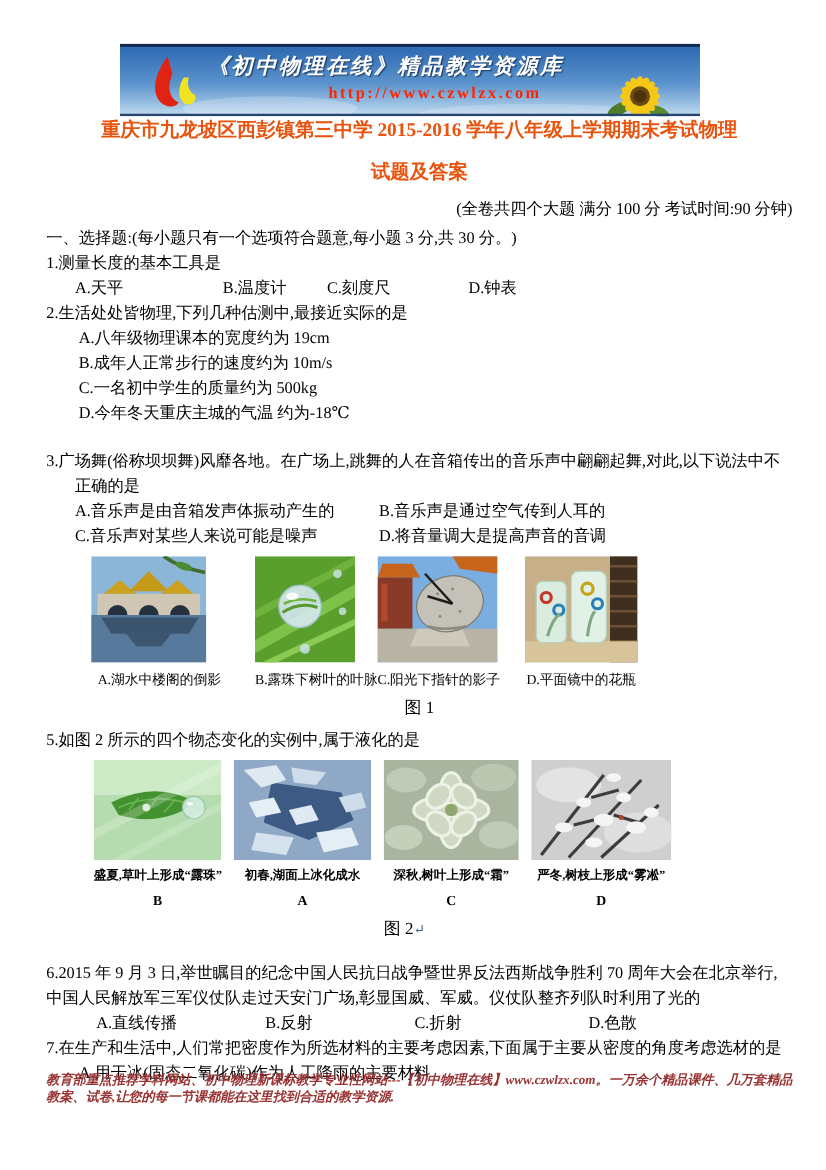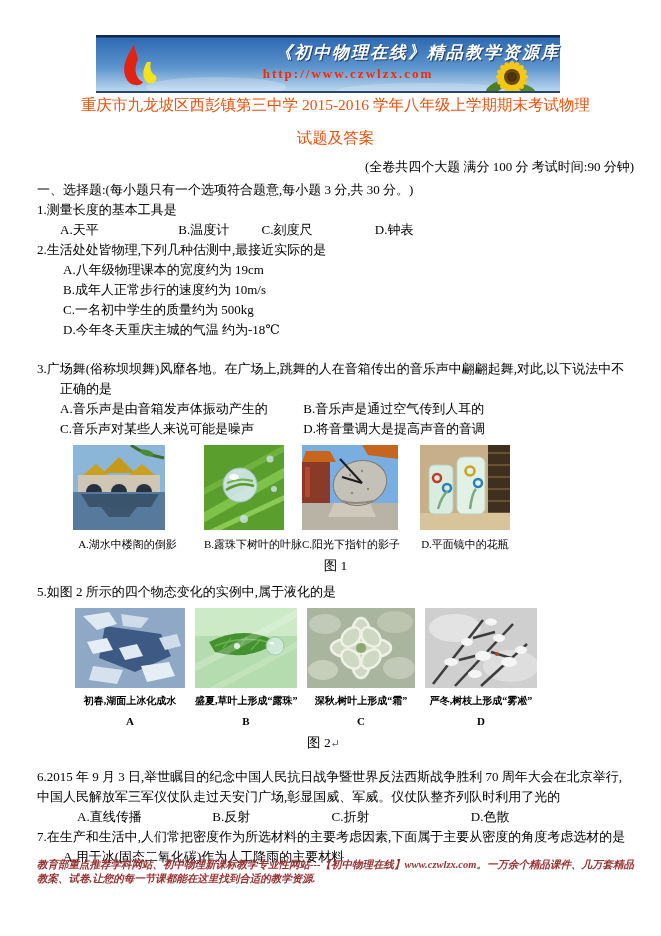--- a/index.html
+++ b/index.html
@@ -1,29 +1,29 @@
 <!DOCTYPE html>
 <html><head>
 <meta charset="utf-8">
 <style>
   html,body{margin:0;padding:0;background:#ffffff;}
   .page{position:relative;width:661px;height:936px;background:#ffffff;overflow:hidden;
         font-family:"Liberation Serif","DejaVu Serif",serif;color:#000;}
   
   .banner{position:absolute;left:96px;top:35px;width:464px;height:58px;}
   .banner svg{display:block;width:100%;height:100%;}
-  .banner-title{position:absolute;left:70px;right:0;top:6px;text-align:right;
+  .banner-title{position:absolute;left:70px;right:0;top:6px;text-align:left;
         color:#ffffff;font-weight:bold;font-size:17px;letter-spacing:2px;
         text-shadow:1px 1px 1px #1d3a60;font-style:italic;}
   .banner-url{position:absolute;left:60px;right:20px;top:31px;text-align:center;
         color:#ff2400;font-weight:bold;font-size:13px;letter-spacing:2px;
         font-family:Liberation Serif, serif;}
   
   .content{position:absolute;left:37px;top:96px;width:597px;font-size:13px;line-height:20px;}
-  .doc-title{color:#e8530e;font-weight:normal;font-size:15.5px;text-align:center;line-height:17px;}
+  .doc-title{color:#e8530e;font-weight:bold;font-size:15.5px;text-align:center;line-height:17px;}
   .doc-title .t2{margin-top:16px;}
   .exam-info{text-align:right;margin-top:11px;font-size:13px;}
   .sec-head{margin-top:3px;}
   .line{white-space:nowrap;}
   .opts{white-space:nowrap;}
   .opts .o{display:inline-block;}
   .ind23{padding-left:23px;}
   .ind26{padding-left:26px;}
   .ind40{padding-left:40px;}
   .hang{padding-left:23px;text-indent:-23px;margin-top:19px;}
@@ -197,50 +197,50 @@
           <path d="M18 64 Q22 50 28 46 M50 64 Q52 48 56 44" stroke="#7ea87f" stroke-width="2.5" fill="none"></path>
         </svg>
         <div class="cap1">D.平面镜中的花瓶</div>
       </div>
     </div>
     <div class="figlabel">图 1</div>
 
     <div class="line" style="margin-top:6px">5.如图 2 所示的四个物态变化的实例中,属于液化的是</div>
 
     <div class="figrow" style="margin-left:38px;gap:10px;">
-      <div class="fig" style="width:110px">
-        <svg width="110" height="80" viewBox="0 0 110 80">
-          <rect width="110" height="80" fill="#8fa8c6"></rect>
-          <polygon points="30,18 86,26 96,48 60,64 24,50" fill="#3d5a84"></polygon>
-          <polygon points="8,8 34,4 42,16 22,22" fill="#dfe9f2"></polygon>
-          <polygon points="46,6 74,10 66,20 48,18" fill="#cfdcea"></polygon>
-          <polygon points="12,34 32,30 38,42 18,46" fill="#e6eef5"></polygon>
-          <polygon points="44,40 62,36 68,48 50,52" fill="#dfe9f2"></polygon>
-          <polygon points="18,58 48,62 42,76 14,72" fill="#d5e2ee"></polygon>
-          <polygon points="66,58 94,54 100,68 72,74" fill="#e6eef5"></polygon>
-          <polygon points="84,30 102,26 106,38 90,42" fill="#cfdcea"></polygon>
-        </svg>
-        <div class="cap2">初春,湖面上冰化成水</div>
-        <div class="letter">A</div>
-      </div>
       <div class="fig" style="width:102px">
         <svg width="102" height="80" viewBox="0 0 102 80">
           <rect width="102" height="80" fill="#b5dcae"></rect>
           <rect width="102" height="28" fill="#cdeac6"></rect>
           <path d="M14 34 Q50 16 82 34 Q54 54 20 44 Z" fill="#449130"></path>
           <path d="M20 38 Q48 26 76 35" stroke="#6ab455" stroke-width="1.5" fill="none"></path>
           <path d="M28 40 L36 30 M42 42 L52 29 M56 42 L66 31" stroke="#6ab455" stroke-width="1.2" fill="none"></path>
           <circle cx="80" cy="38" r="9" fill="#d3ecdd" stroke="#96c4a4" opacity="0.92"></circle>
           <ellipse cx="77" cy="35" rx="2.5" ry="1.5" fill="#ffffff" opacity="0.9"></ellipse>
           <circle cx="42" cy="38" r="3" fill="#e2f3e8" opacity="0.9"></circle>
           <rect x="-20" y="30" width="140" height="7" fill="#ffffff" opacity="0.22" transform="rotate(-28 51 40)"></rect>
           <rect x="-20" y="58" width="140" height="6" fill="#ffffff" opacity="0.18" transform="rotate(-28 51 40)"></rect>
         </svg>
         <div class="cap2">盛夏,草叶上形成“露珠”</div>
         <div class="letter">B</div>
+      </div>
+      <div class="fig" style="width:110px">
+        <svg width="110" height="80" viewBox="0 0 110 80">
+          <rect width="110" height="80" fill="#8fa8c6"></rect>
+          <polygon points="30,18 86,26 96,48 60,64 24,50" fill="#3d5a84"></polygon>
+          <polygon points="8,8 34,4 42,16 22,22" fill="#dfe9f2"></polygon>
+          <polygon points="46,6 74,10 66,20 48,18" fill="#cfdcea"></polygon>
+          <polygon points="12,34 32,30 38,42 18,46" fill="#e6eef5"></polygon>
+          <polygon points="44,40 62,36 68,48 50,52" fill="#dfe9f2"></polygon>
+          <polygon points="18,58 48,62 42,76 14,72" fill="#d5e2ee"></polygon>
+          <polygon points="66,58 94,54 100,68 72,74" fill="#e6eef5"></polygon>
+          <polygon points="84,30 102,26 106,38 90,42" fill="#cfdcea"></polygon>
+        </svg>
+        <div class="cap2">初春,湖面上冰化成水</div>
+        <div class="letter">A</div>
       </div>
       <div class="fig" style="width:108px">
         <svg width="108" height="80" viewBox="0 0 108 80">
           <rect width="108" height="80" fill="#aab5a0"></rect>
           <ellipse cx="18" cy="16" rx="16" ry="10" fill="#c2ccb8" opacity="0.9"></ellipse>
           <ellipse cx="88" cy="14" rx="18" ry="11" fill="#bcc7b1" opacity="0.9"></ellipse>
           <ellipse cx="16" cy="62" rx="15" ry="10" fill="#c8d1bd" opacity="0.9"></ellipse>
           <ellipse cx="92" cy="60" rx="16" ry="11" fill="#c2ccb8" opacity="0.9"></ellipse>
           <g stroke="#eef2e6" stroke-width="2.5" fill="#cfd8c2">
             <ellipse cx="54" cy="26" rx="9" ry="16"></ellipse>

